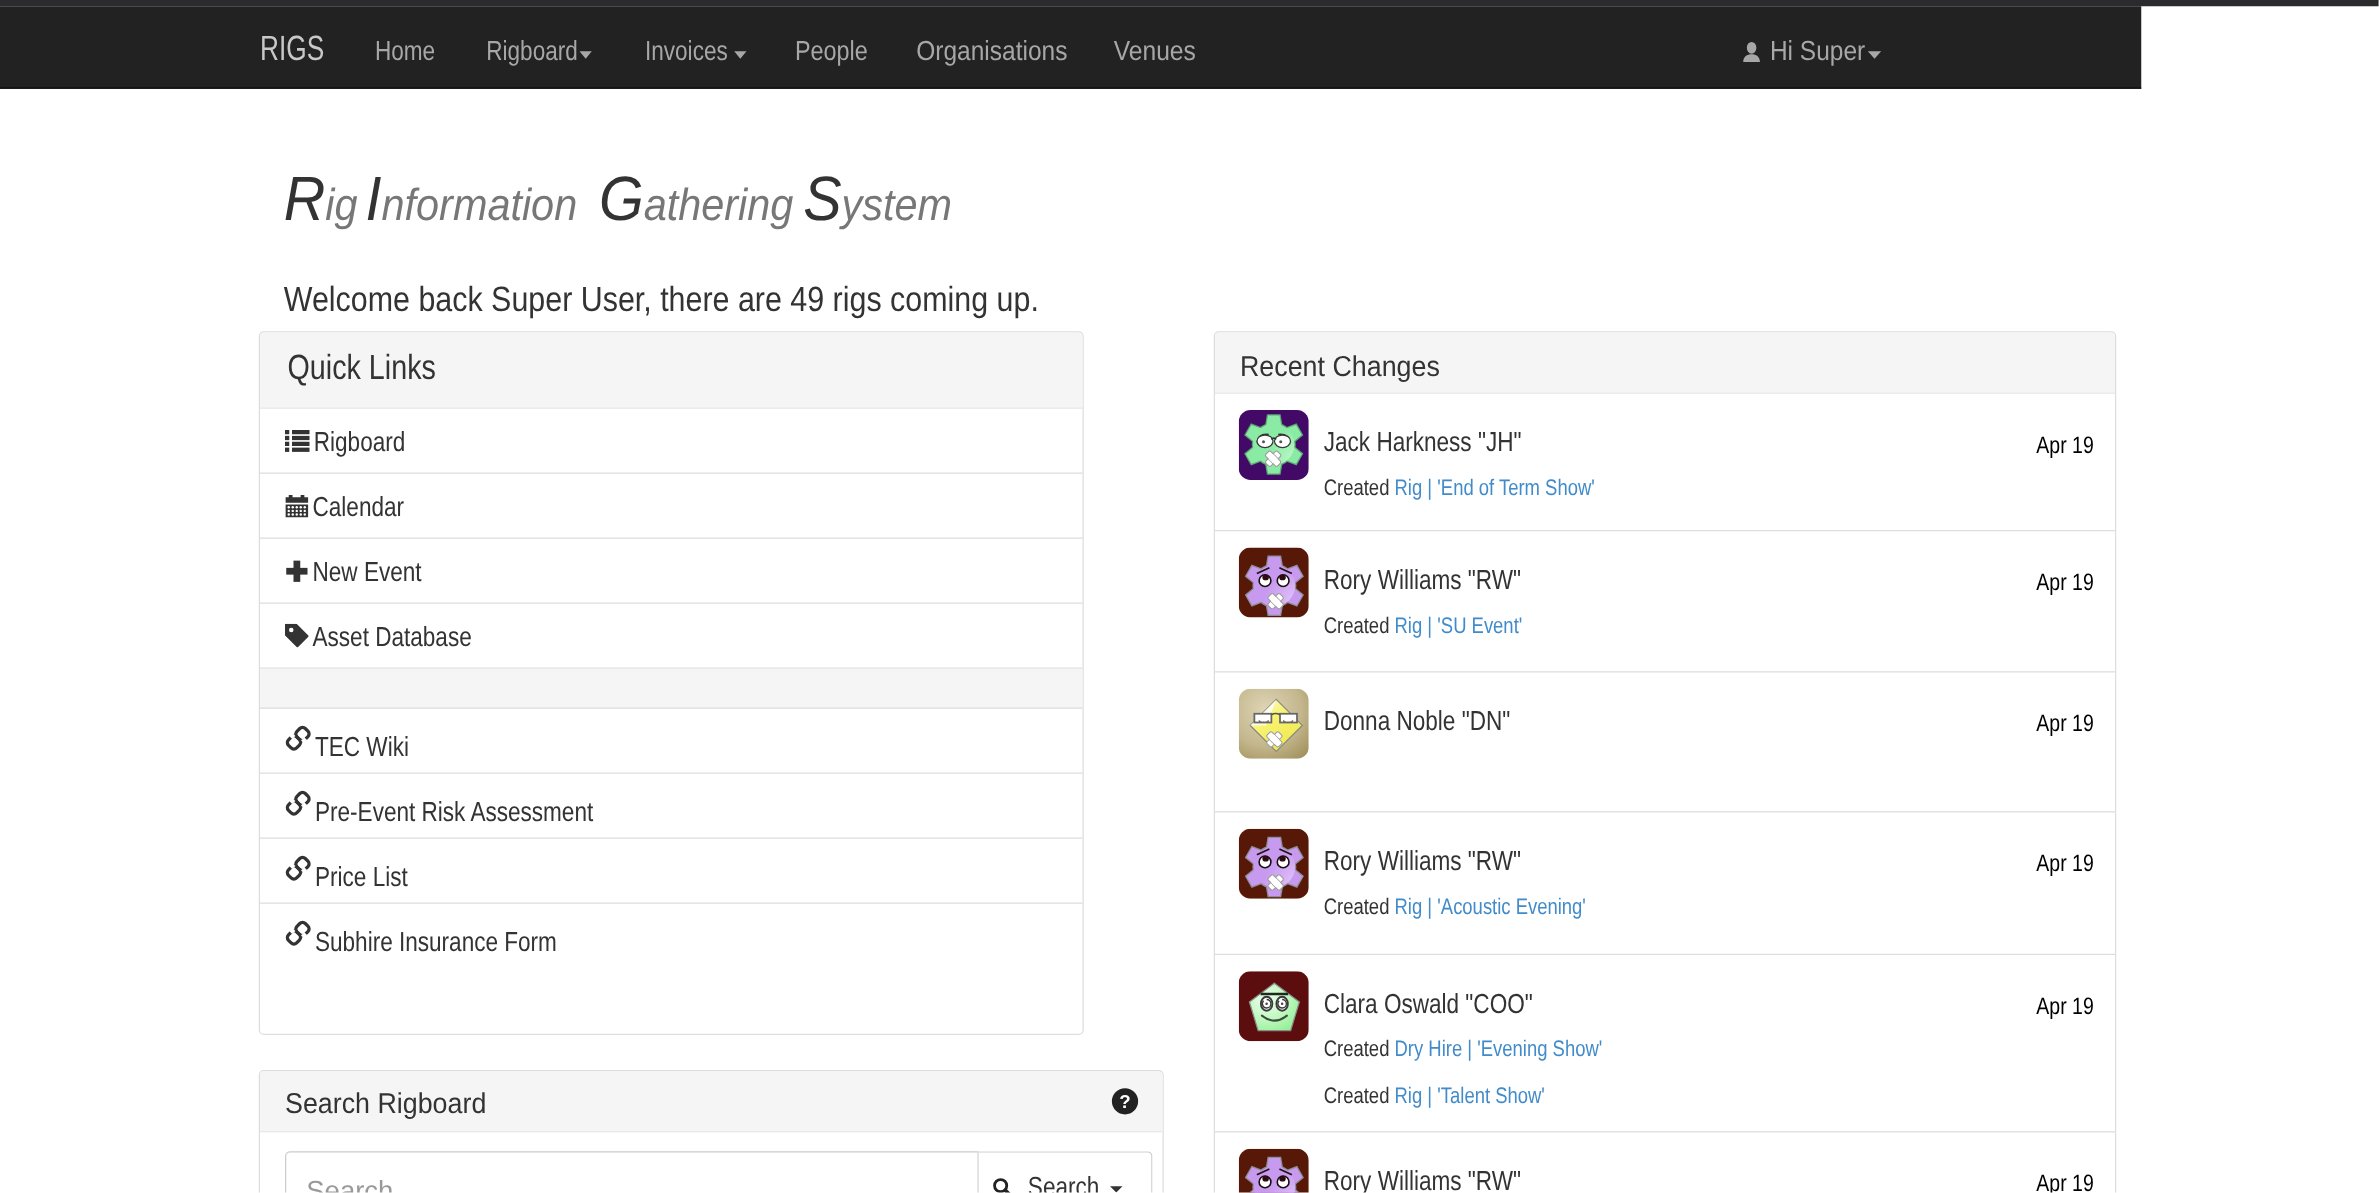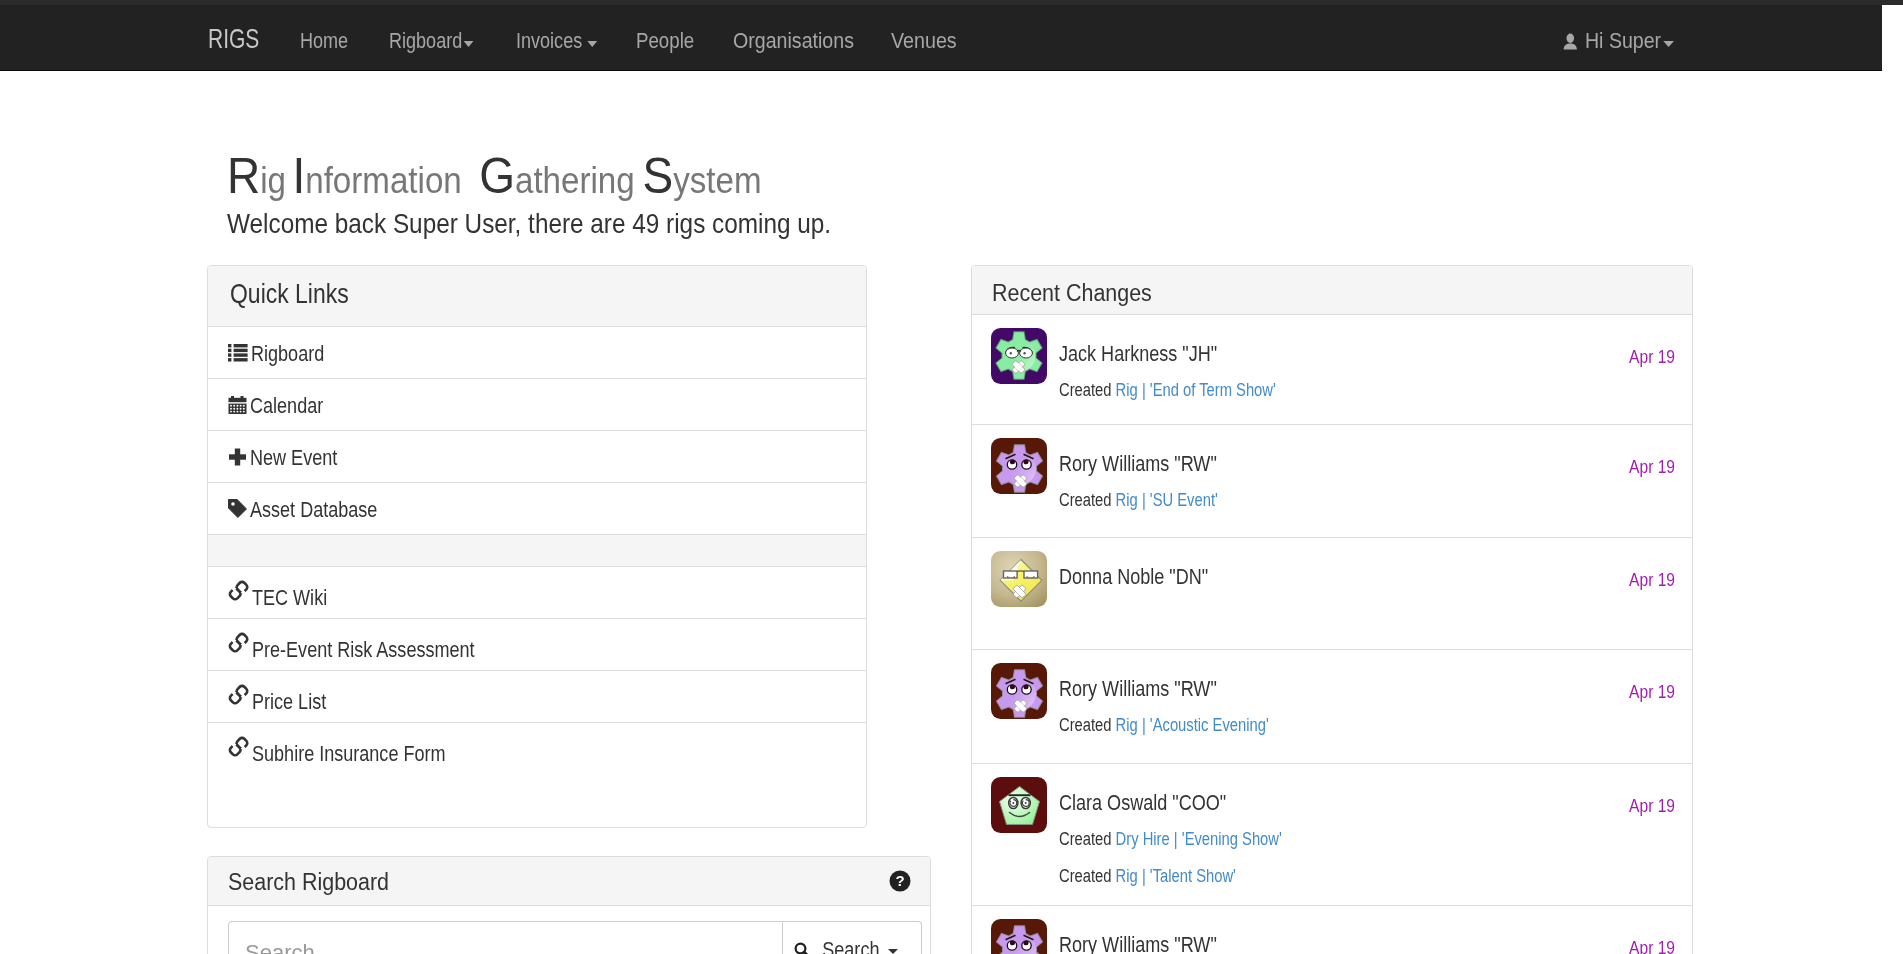--- a/index.html
+++ b/index.html
@@ -3,29 +3,29 @@
 <meta charset="utf-8">
 <title>RIGS</title>
 <style>
 * { box-sizing: border-box; }
 html,body { margin:0; padding:0; background:#fff; font-family:"Liberation Sans",sans-serif; color:#333; }
 body { width:1903px; height:954px; overflow:hidden; position:relative; }
 .cx { display:inline-block; transform:scaleX(0.82); transform-origin:0 50%; white-space:nowrap; }
 .cxr { display:inline-block; transform:scaleX(0.82); transform-origin:100% 50%; white-space:nowrap; }
 
 .topstrip { position:absolute; top:0; left:0; width:1903px; height:5px; background:#2b2b2d; }
-.navbar { position:absolute; top:5px; left:0; width:1882px; height:66px; background:#222; border-bottom:1px solid #090909; }
+.navbar { position:absolute; top:5px; left:0; width:1713px; height:66px; background:#222; border-bottom:1px solid #090909; }
 .brand { position:absolute; left:207.5px; top:1px; height:65px; line-height:65px; font-size:28px; color:#c8c8c8; transform:scaleX(0.75); transform-origin:0 50%; }
 .nav-a { position:absolute; top:3px; height:65px; line-height:65px; font-size:22px; color:#a7a7a7; transform:scaleX(0.82); transform-origin:0 50%; white-space:nowrap; }
 .caret { display:inline-block; width:0; height:0; border-left:6px solid transparent; border-right:6px solid transparent; border-top:6px solid #a7a7a7; vertical-align:1px; margin-left:2px; }
 .nav-r { position:absolute; top:3px; transform:scaleX(0.89) !important; height:65px; line-height:65px; font-size:22px; color:#a7a7a7; transform:scaleX(0.82); transform-origin:100% 50%; white-space:nowrap; }
 
-.h1line { position:absolute; left:227px; top:151px; font-size:36px; line-height:1; color:#777; white-space:nowrap; }
+.h1line { position:absolute; left:227px; top:134px; font-size:36px; line-height:1; color:#777; white-space:nowrap;font-style:italic; }
 .h1line .bg { font-size:50px; color:#333; }
-.welcome { position:absolute; left:226.5px; top:210px; font-size:28px; line-height:1; color:#333; white-space:nowrap; }
+.welcome { position:absolute; left:226.5px; top:226px; font-size:28px; line-height:1; color:#333; white-space:nowrap; }
 
 .panel { position:absolute; background:#fff; border:1px solid #ddd; border-radius:4px; }
 .p-left { left:207px; top:265px; width:660px; height:563px; }
 .p-right { left:971px; top:265px; width:722px; height:900px; border-radius:4px 4px 0 0; }
 .p-search { left:207px; top:856px; width:724px; height:300px; }
 .phead { background:#f5f5f5; border-bottom:1px solid #ddd; border-radius:3px 3px 0 0; position:relative; }
 .ph-ql { height:61px; padding:10px 0 0 21.5px; }
 .ph-ql .t { font-size:28px; line-height:35px; }
 .ph-sm { height:49px; padding:13px 0 0 20px; }
 .ph-sm .t { font-size:23px; line-height:24px; transform:scaleX(0.933); }
@@ -36,21 +36,21 @@
 .ico { display:inline-block; vertical-align:-1px; margin-right:3px; }
 .ico.lnk { vertical-align:3.5px; }
 
 .rc-item { position:relative; border-bottom:1px solid #ddd; padding:13px 18px 0 19px; min-height:112px; }
 .rc-item.h1x { min-height:110px; } .rc-item.h2x { min-height:113px; } .rc-item.h3x { min-height:112px; } .rc-item.h4x { min-height:114px; }
 .rc-av { float:left; width:56px; height:56px; border-radius:11px; }
 .rc-body { margin-left:68px; }
 .rc-name { font-size:22px; line-height:31px; margin:10px 0 3px; color:#333; }
 .rc-line { font-size:18px; line-height:37px; color:#333; }
 .rc-line a { color:#428bca; text-decoration:none; }
-.rc-date { position:absolute; top:32px; right:17px; font-size:19px; line-height:19px; color:#a21caf; }
+.rc-date { position:absolute; top:32px; right:17px; font-size:19px; line-height:19px; color:#000000; }
 
 .sr-body { padding:15px 8px 15px 20px; }
 .igrp { display:flex; width:100%; }
 .igrp input { flex:1 1 auto; height:58px; border:1px solid #ccc; border-radius:4px 0 0 4px; font-size:22px; padding:16px 16px 10px; color:#555; font-family:"Liberation Sans",sans-serif; outline:none; }
 .igrp input::placeholder { color:#999; opacity:1; }
 .igrp .btn { width:139px; height:58px; border:1px solid #ccc; border-left:none; border-radius:0 4px 4px 0; background:#fff; font-size:22px; color:#333; font-family:"Liberation Sans",sans-serif; display:flex; align-items:center; justify-content:center; padding:0 14px 0 2px; }
 .qicon { position:absolute; top:13px; right:19px; }
 </style>
 </head>
 <body>

